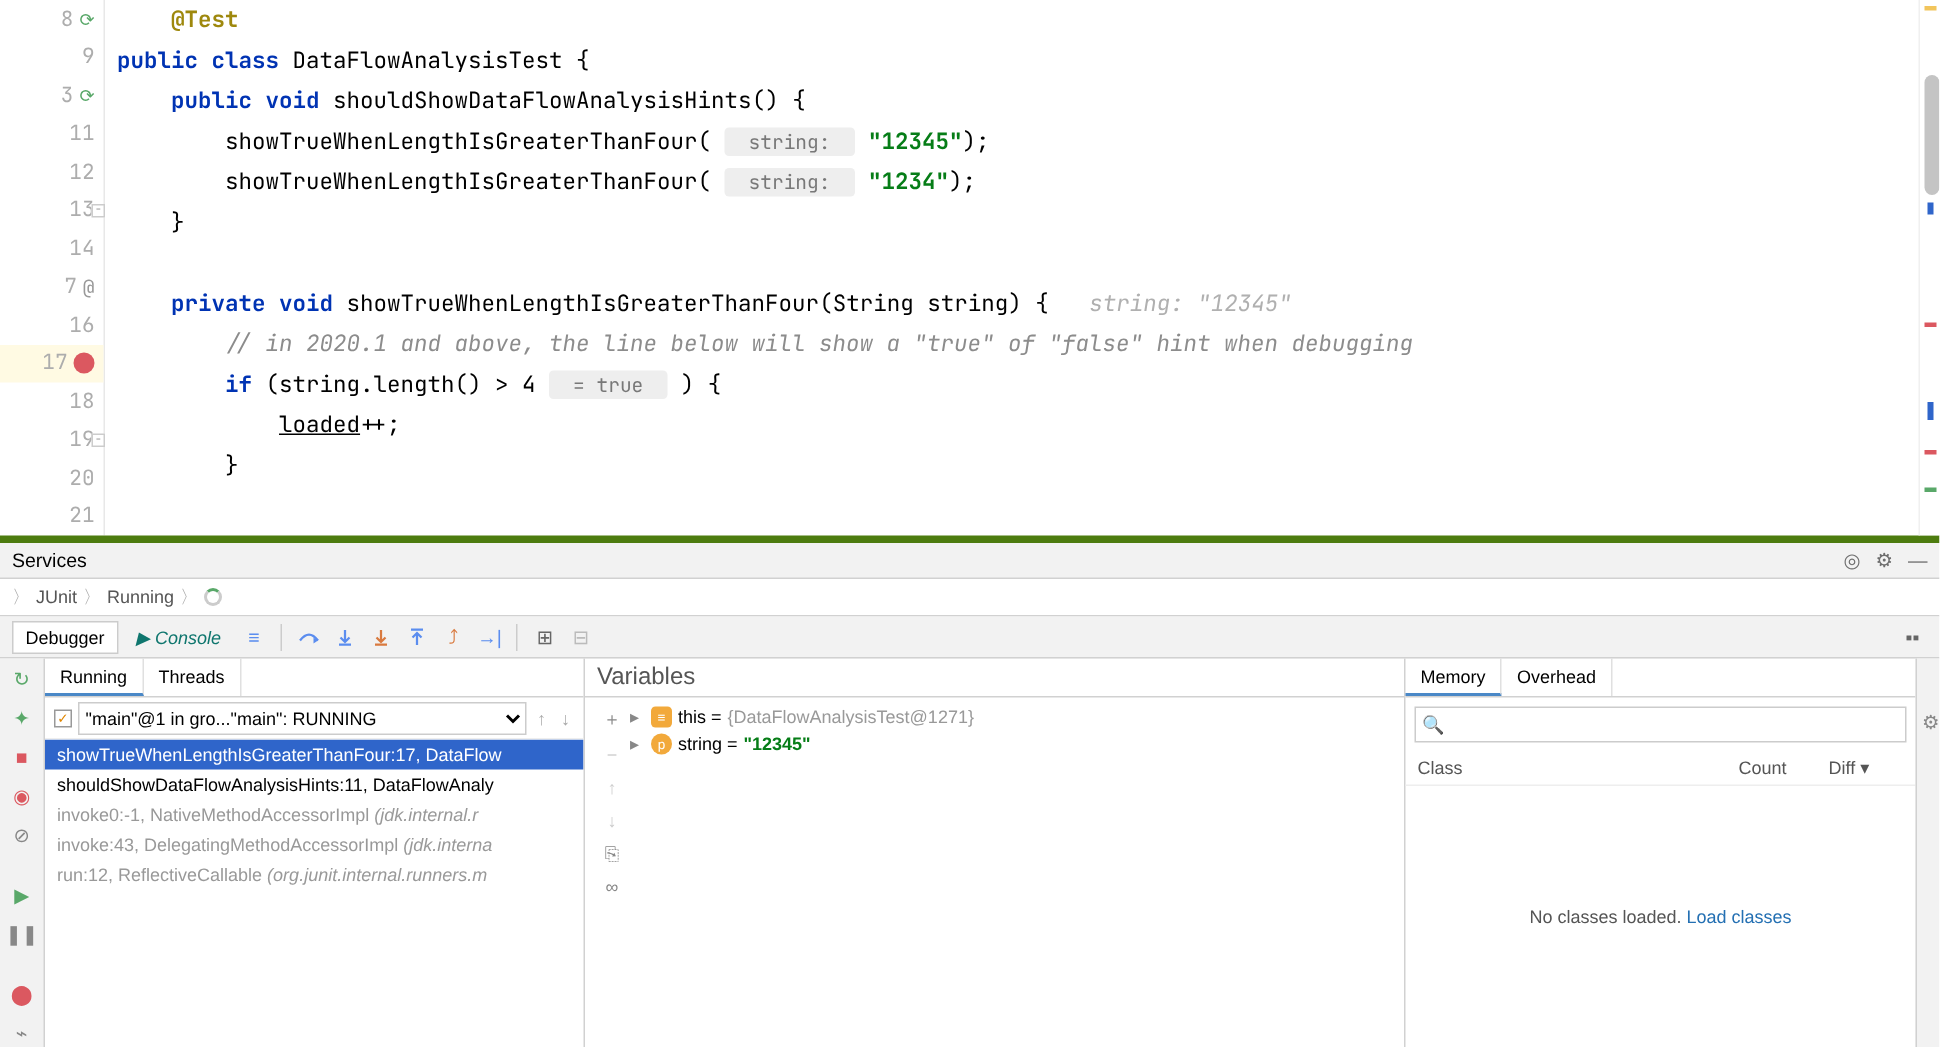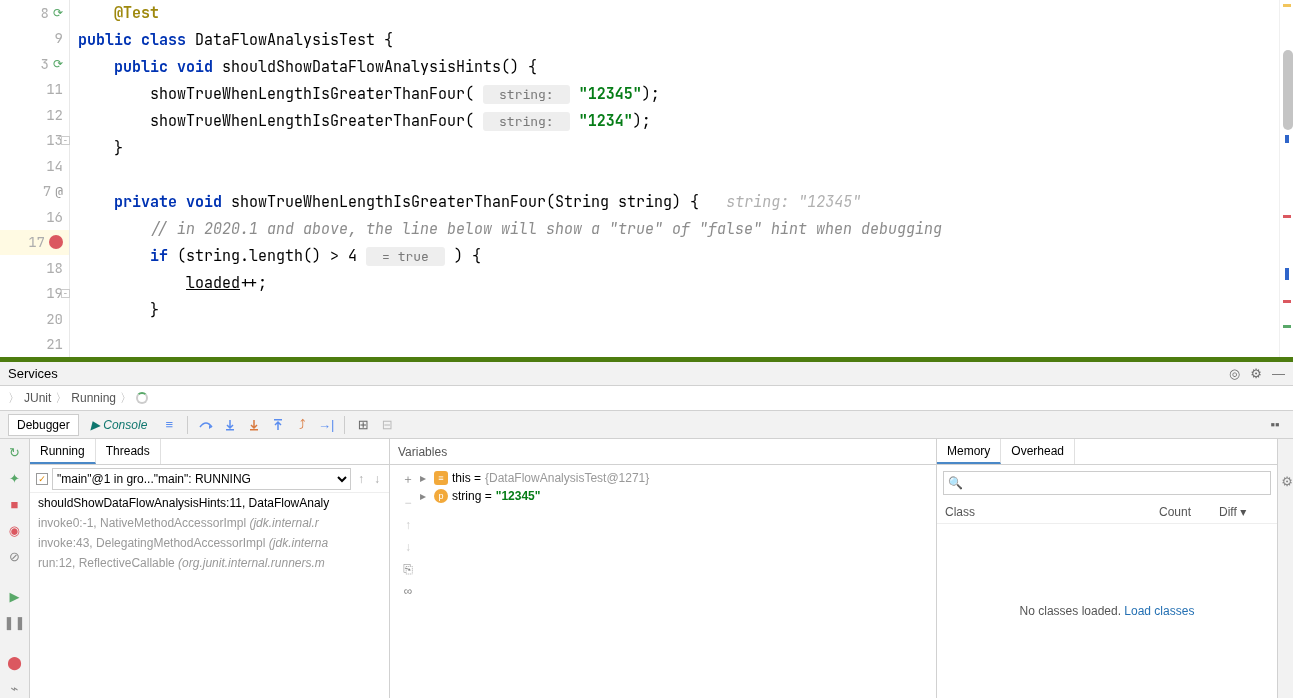--- a/index.html
+++ b/index.html
@@ -53,21 +53,21 @@
 .sub-tab.active { border-bottom: 2px solid #4a88c7; }
 .thread-row { height: 28px; display: flex; align-items: center; padding: 0 6px; gap: 4px; font-size: 12px; border-bottom: 1px solid #eee; }
 .thread-row select { flex: 1; font-size: 12px; height: 22px; border: 1px solid #ccc; background: #fff; }
 .thread-row .nav { color: #aaa; cursor: pointer; padding: 0 3px; }
 .frame-list { flex: 1; overflow: hidden; font-size: 12px; }
 .frame-item { padding: 3px 8px; white-space: nowrap; overflow: hidden; text-overflow: ellipsis; }
 .frame-item.sel { background: #2f65ca; color: #fff; }
 .frame-item.dim { color: #999; }
 .frame-item.dim .pkg { font-style: italic; }
 .vars-pane { flex: 1; border-right: 1px solid #d1d1d1; display: flex; flex-direction: column; }
-.vars-header { height: 26px; border-bottom: 1px solid #d1d1d1; display: flex; align-items: center; padding: 0 8px; font-size: 12px; color: #555; }
+.vars-header { height: 26px; border-bottom: 1px solid #d1d1d1; display: flex; align-items: center; padding: 0 8px; font-size: 16px; color: #555; }
 .vars-body { flex: 1; padding: 4px 6px; font-size: 12px; display: flex; }
 .vars-actions { width: 24px; display: flex; flex-direction: column; align-items: center; gap: 8px; color: #888; padding-top: 2px; }
 .vars-list { flex: 1; }
 .var-row { display: flex; align-items: center; gap: 4px; padding: 2px 0; }
 .var-row .arrow { color: #888; width: 10px; }
 .var-row .badge { width: 14px; height: 14px; border-radius: 3px; font-size: 9px; display: flex; align-items: center; justify-content: center; color: #fff; }
 .badge.f { background: #f2a93b; }
 .badge.p { background: #f2a93b; border-radius: 50%; }
 .var-row .val-str { color: #067d17; font-weight: bold; }
 .var-row .val-gray { color: #999; }
@@ -243,20 +243,21 @@
         <div class="sub-tab active">Running</div>
         <div class="sub-tab">Threads</div>
       </div>
       <div class="thread-row">
         <span class="chk">✓</span>
         <select><option>"main"@1 in gro..."main": RUNNING</option></select>
         <span class="nav">↑</span>
         <span class="nav">↓</span>
       </div>
       <div class="frame-list" id="frame-list">
+          <div class="frame-item sel">showTrueWhenLengthIsGreaterThanFour:17, DataFlow</div>
           <div class="frame-item">shouldShowDataFlowAnalysisHints:11, DataFlowAnaly</div>
           <div class="frame-item dim">invoke0:-1, NativeMethodAccessorImpl <span class="pkg">(jdk.internal.r</span></div>
           <div class="frame-item dim">invoke:43, DelegatingMethodAccessorImpl <span class="pkg">(jdk.interna</span></div>
           <div class="frame-item dim">run:12, ReflectiveCallable <span class="pkg">(org.junit.internal.runners.m</span></div>
         </div>
     </div>
 
     <div class="vars-pane">
       <div class="vars-header">Variables</div>
       <div class="vars-body">

